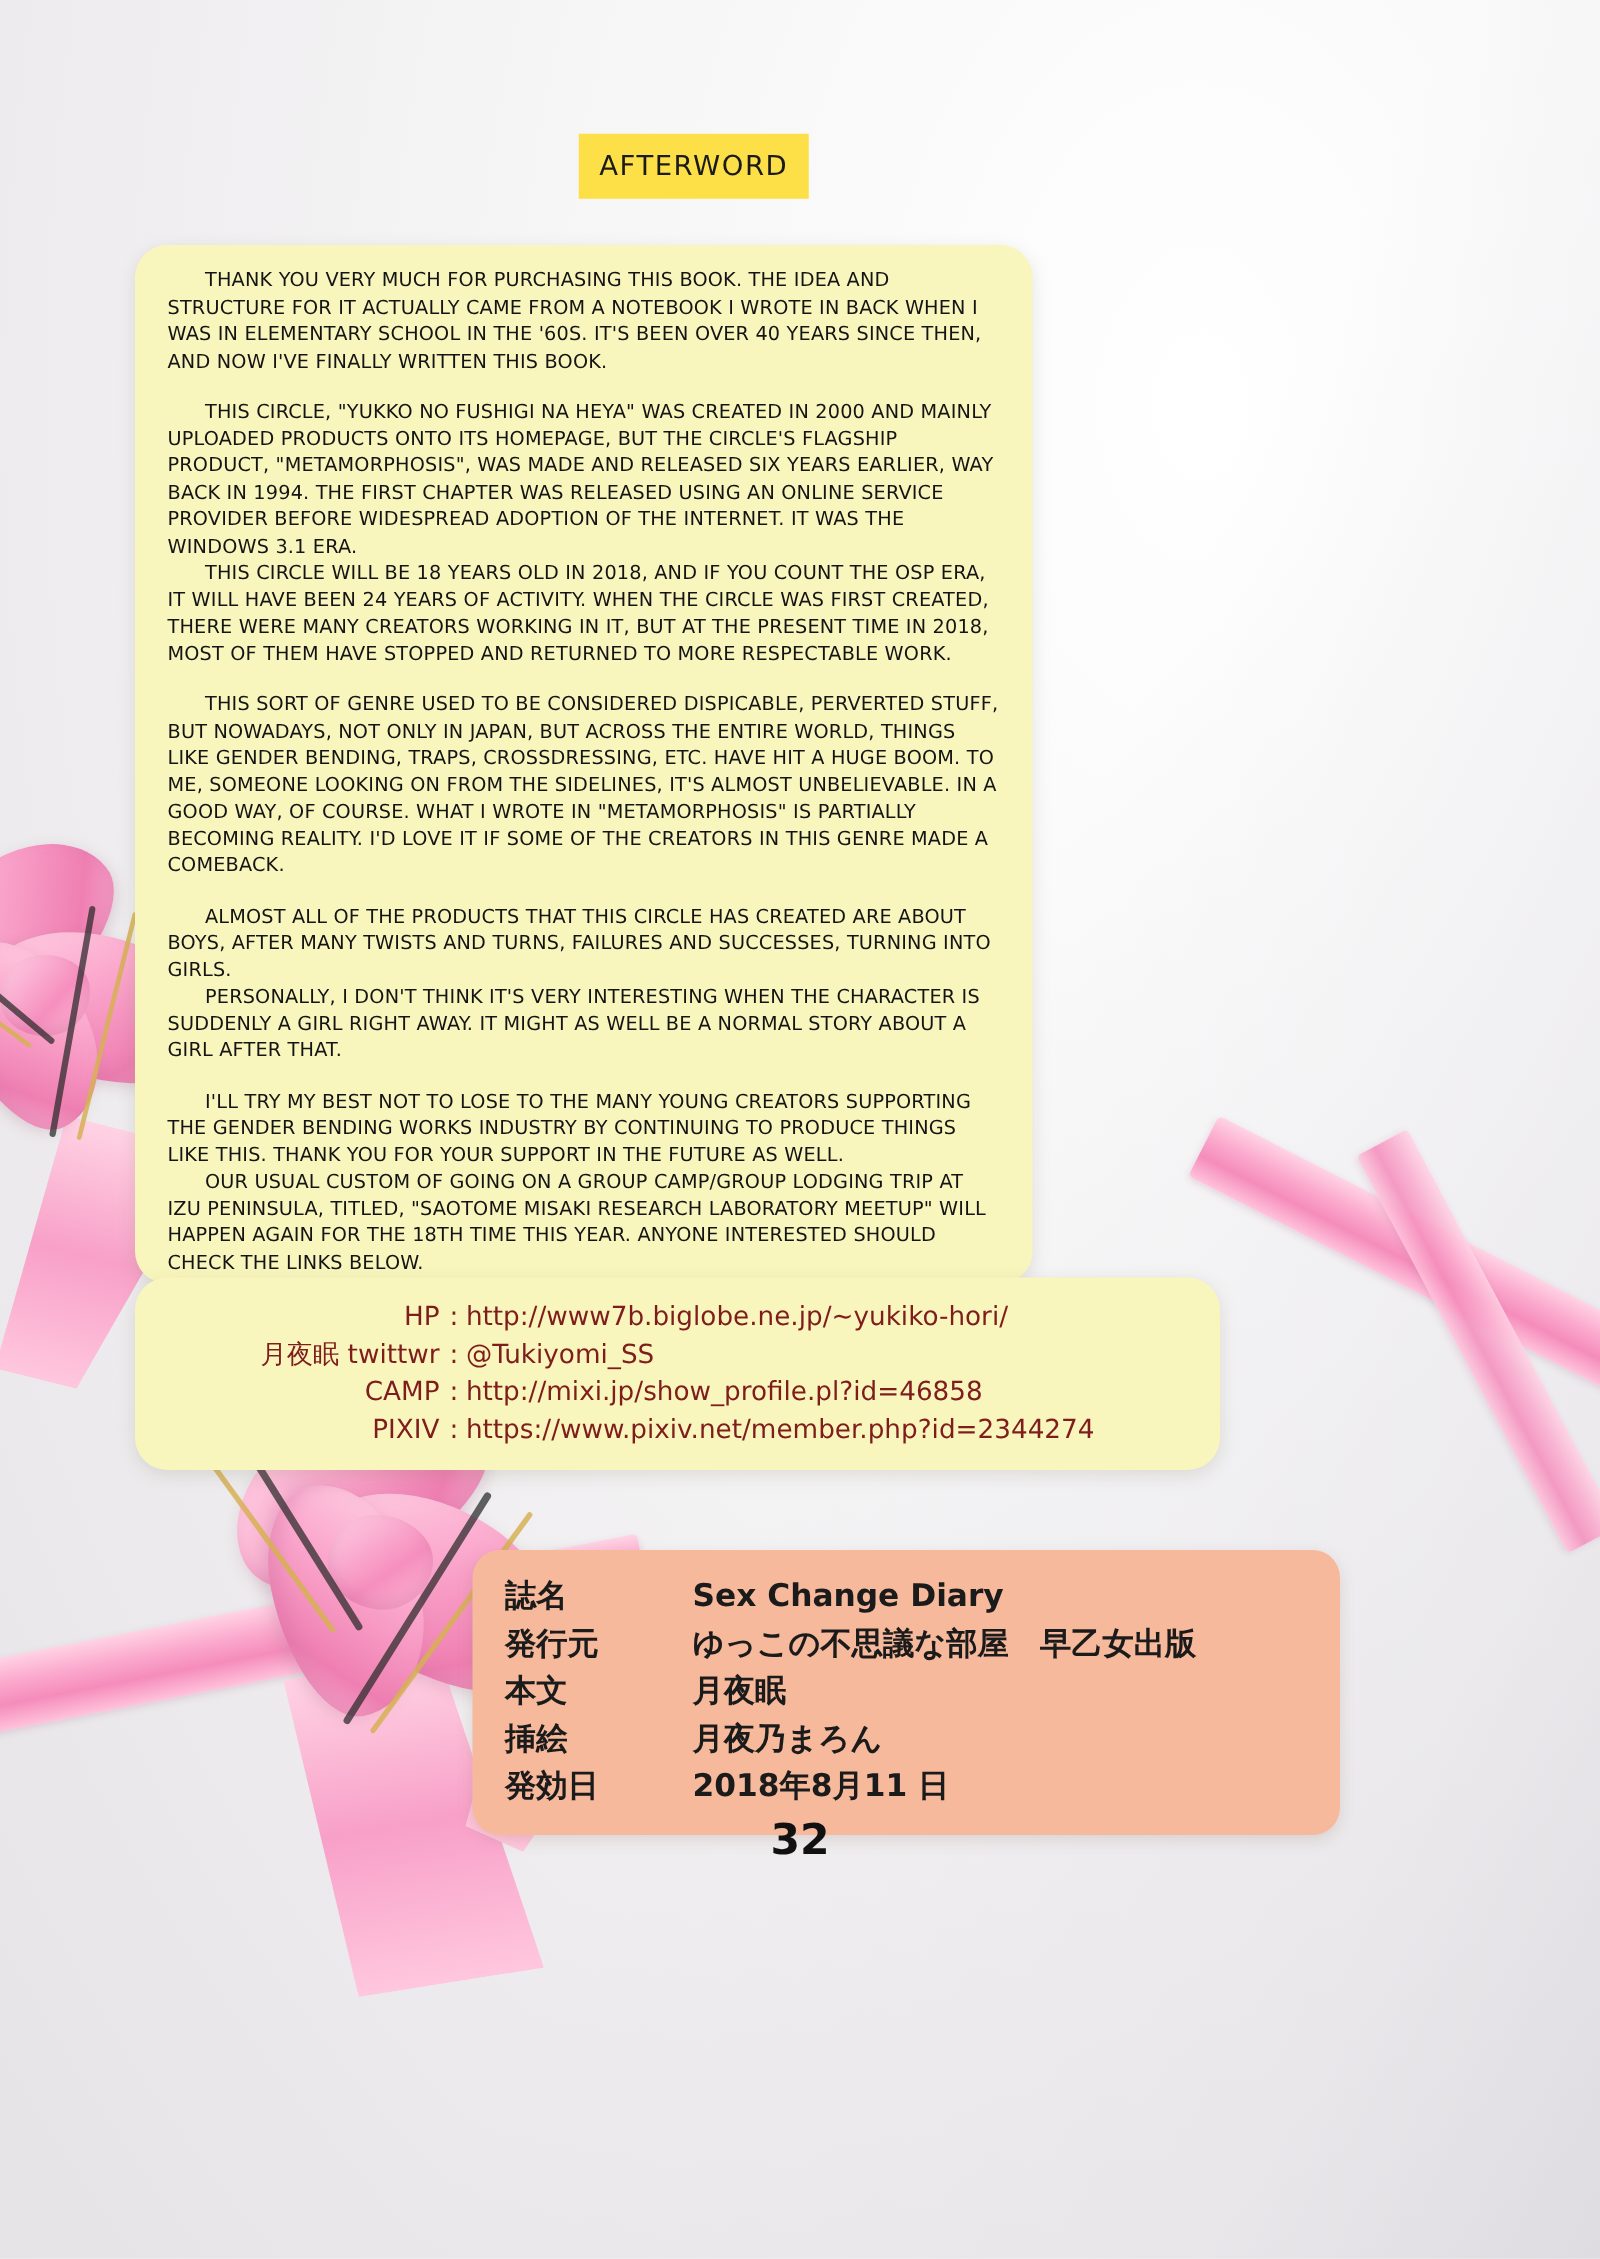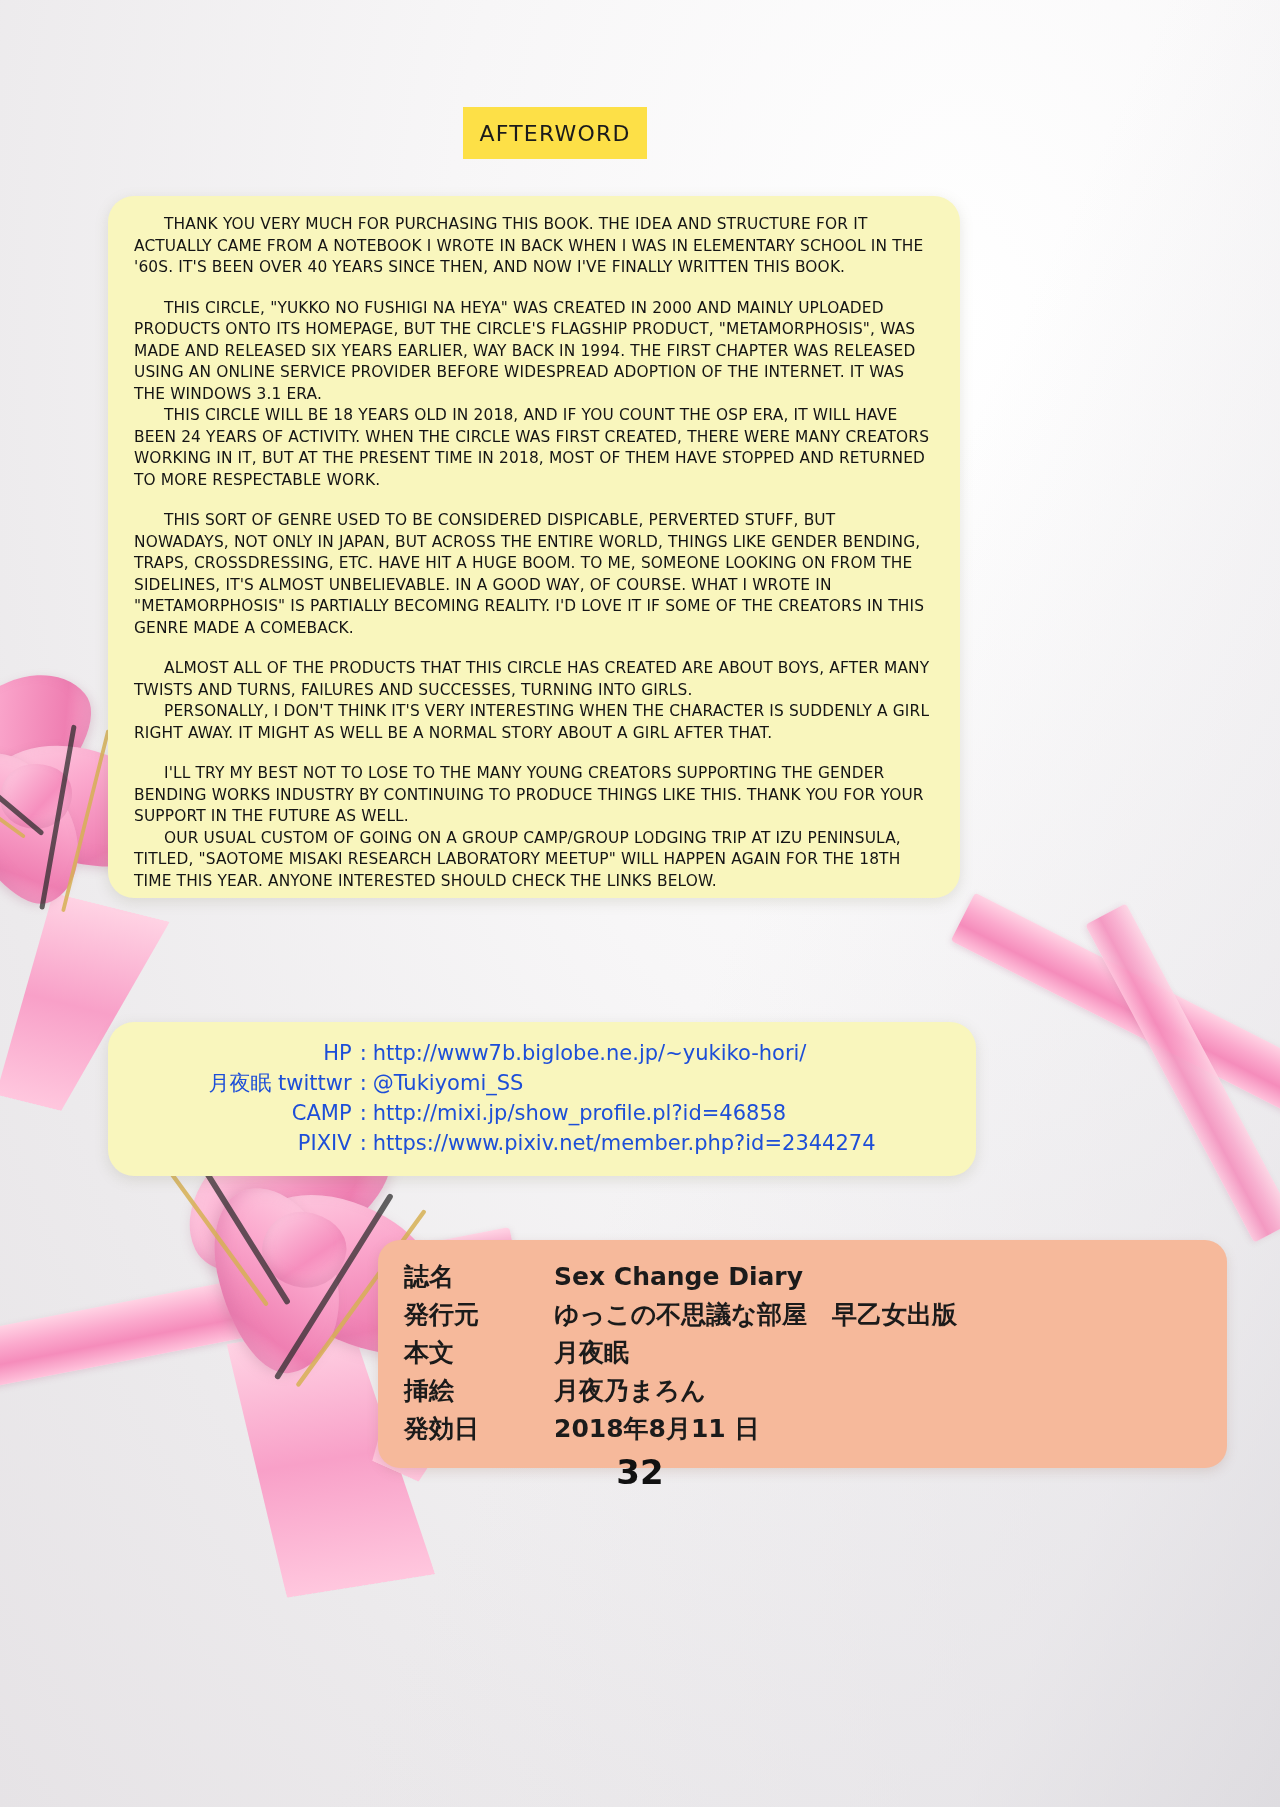--- a/index.html
+++ b/index.html
@@ -135,21 +135,21 @@
   
   .panel {
     position: absolute;
     background: #f9f6bd;
     border-radius: 26px;
     box-shadow: 0 4px 14px rgba(120,120,90,0.18);
   }
   .panel-main {
     left: 108px;
     top: 196px;
-    width: 852px;
+    width: 718px;
     padding: 18px 26px 6px 26px;
     box-sizing: border-box;
   }
   .body-text {
     color: #141414;
     font-family: "DejaVu Sans", sans-serif;
     font-size: 15.4px;
     line-height: 21.5px;
     letter-spacing: 0.15px;
   }
@@ -172,38 +172,38 @@
     box-sizing: border-box;
   }
   .links-table {
     border-collapse: collapse;
     margin: 0 auto;
   }
   .links-table td {
     font-family: "DejaVu Sans", sans-serif;
     font-size: 21px;
     line-height: 30px;
-    color: #1d4ed8;
+    color: #7f1d1d;
     white-space: nowrap;
     padding: 0;
   }
   .links-table td.lbl {
     text-align: right;
     padding-right: 8px;
   }
   .links-table td.sep {
     padding-right: 6px;
   }
 
   
   .panel-colophon {
     position: absolute;
     left: 378px;
     top: 1240px;
-    width: 849px;
+    width: 694px;
     background: #f6b99b;
     border-radius: 22px;
     padding: 18px 26px 20px 26px;
     box-sizing: border-box;
     box-shadow: 0 4px 12px rgba(150,110,95,0.2);
   }
   .colophon-table {
     border-collapse: collapse;
   }
   .colophon-table td {

